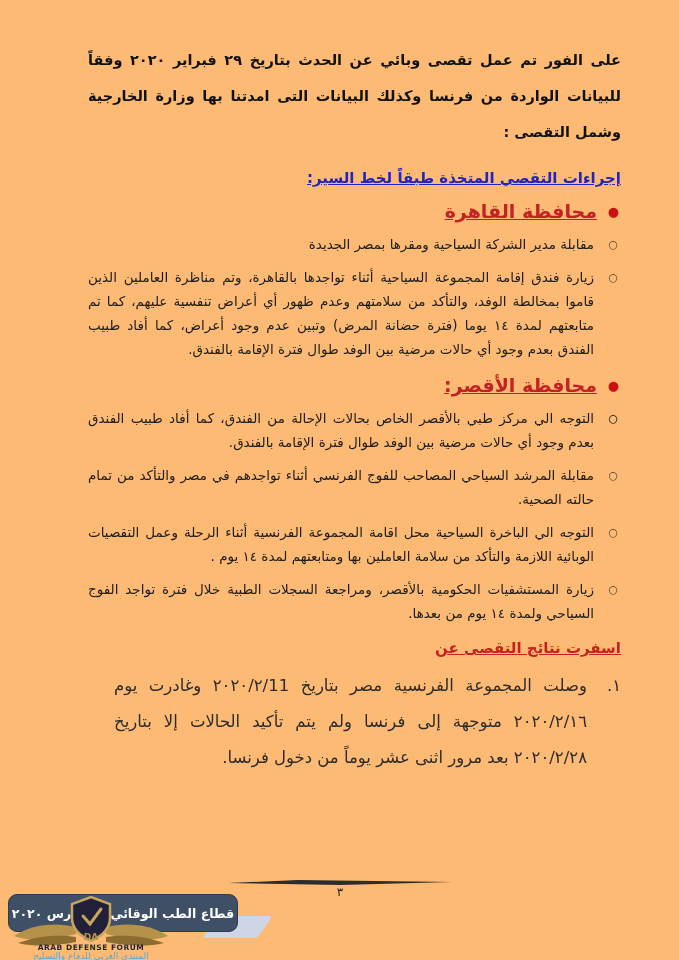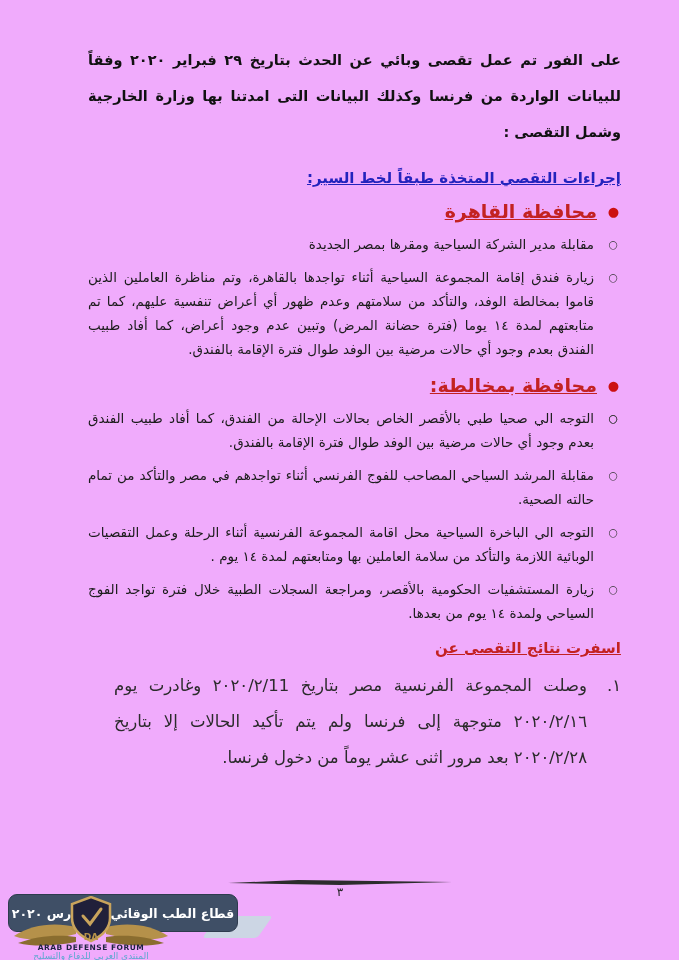--- a/index.html
+++ b/index.html
@@ -2,21 +2,21 @@
 <html lang="ar"><head>
 <meta charset="utf-8">
 <style>
   * { margin: 0; padding: 0; box-sizing: border-box; }
   html, body { background: #888; }
   body { display: flex; justify-content: center; }
   .page {
     position: relative;
     width: 679px;
     height: 960px;
-    background: #f0abfc;
+    background: #fdba74;
     overflow: hidden;
     font-family: "DejaVu Sans", sans-serif;
     color: #1c1c1c;
   }
   .content {
     direction: rtl;
     padding: 42px 58px 0 88px;
   }
   .intro {
     font-size: 14.5px;
@@ -168,28 +168,28 @@
       <span class="circ">○</span>
       <span>مقابلة مدير الشركة السياحية ومقرها بمصر الجديدة</span>
     </div>
     <div class="item">
       <span class="circ">○</span>
       <span>زيارة فندق إقامة المجموعة السياحية أثناء تواجدها بالقاهرة، وتم مناظرة العاملين الذين قاموا بمخالطة الوفد، والتأكد من سلامتهم وعدم ظهور أي أعراض تنفسية عليهم، كما تم متابعتهم لمدة ١٤ يوما (فترة حضانة المرض) وتبين عدم وجود أعراض، كما أفاد طبيب الفندق بعدم وجود أي حالات مرضية بين الوفد طوال فترة الإقامة بالفندق.</span>
     </div>
 
     <div class="gov-row luxor-gap">
       <span class="disc">●</span>
-      <span class="gov-title">محافظة بمخالطة:</span>
-    </div>
-    <div class="item">
-      <span class="circ">○</span>
-    </div>
-    <div class="item">
-      <span class="circ">○</span>
-      <span>التوجه الي صحيا طبي بالأقصر الخاص بحالات الإحالة من الفندق، كما أفاد طبيب الفندق بعدم وجود أي حالات مرضية بين الوفد طوال فترة الإقامة بالفندق.</span>
+      <span class="gov-title">محافظة الأقصر:</span>
+    </div>
+    <div class="item">
+      <span class="circ">○</span>
+    </div>
+    <div class="item">
+      <span class="circ">○</span>
+      <span>التوجه الي مركز طبي بالأقصر الخاص بحالات الإحالة من الفندق، كما أفاد طبيب الفندق بعدم وجود أي حالات مرضية بين الوفد طوال فترة الإقامة بالفندق.</span>
     </div>
     <div class="item">
       <span class="circ">○</span>
       <span>مقابلة المرشد السياحي المصاحب للفوج الفرنسي أثناء تواجدهم في مصر والتأكد من تمام حالته الصحية.</span>
     </div>
     <div class="item">
       <span class="circ">○</span>
       <span>التوجه الي الباخرة السياحية محل اقامة المجموعة الفرنسية أثناء الرحلة وعمل التقصيات الوبائية اللازمة والتأكد من سلامة العاملين بها ومتابعتهم لمدة ١٤ يوم .</span>
     </div>
     <div class="item">

